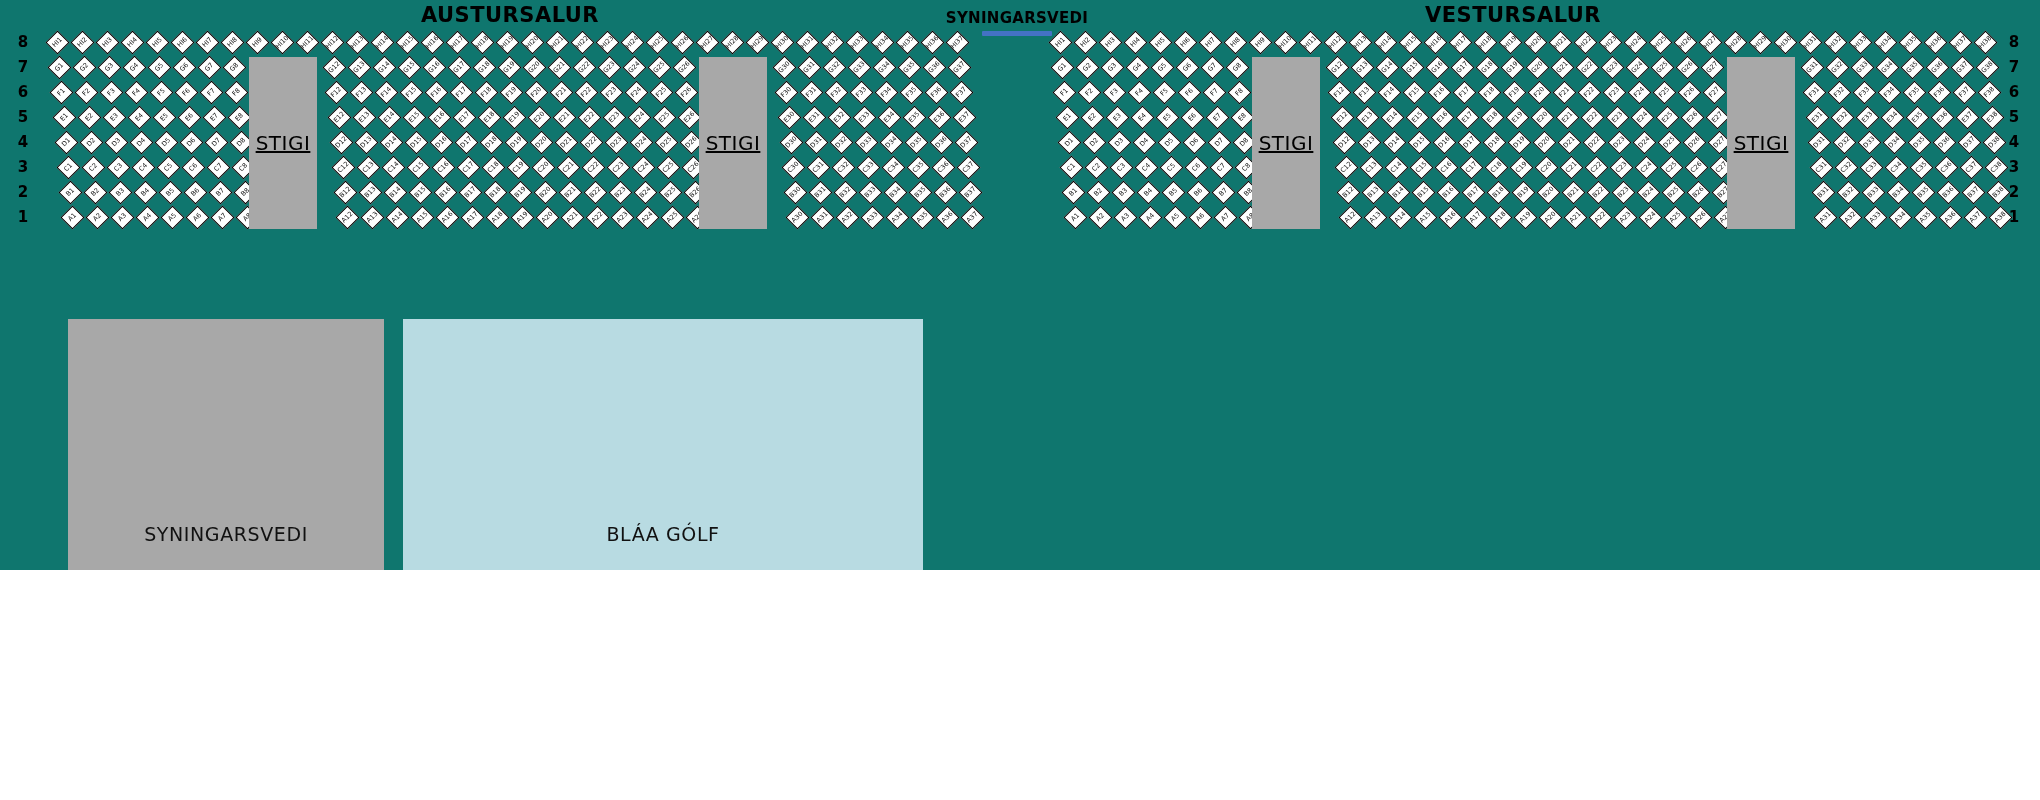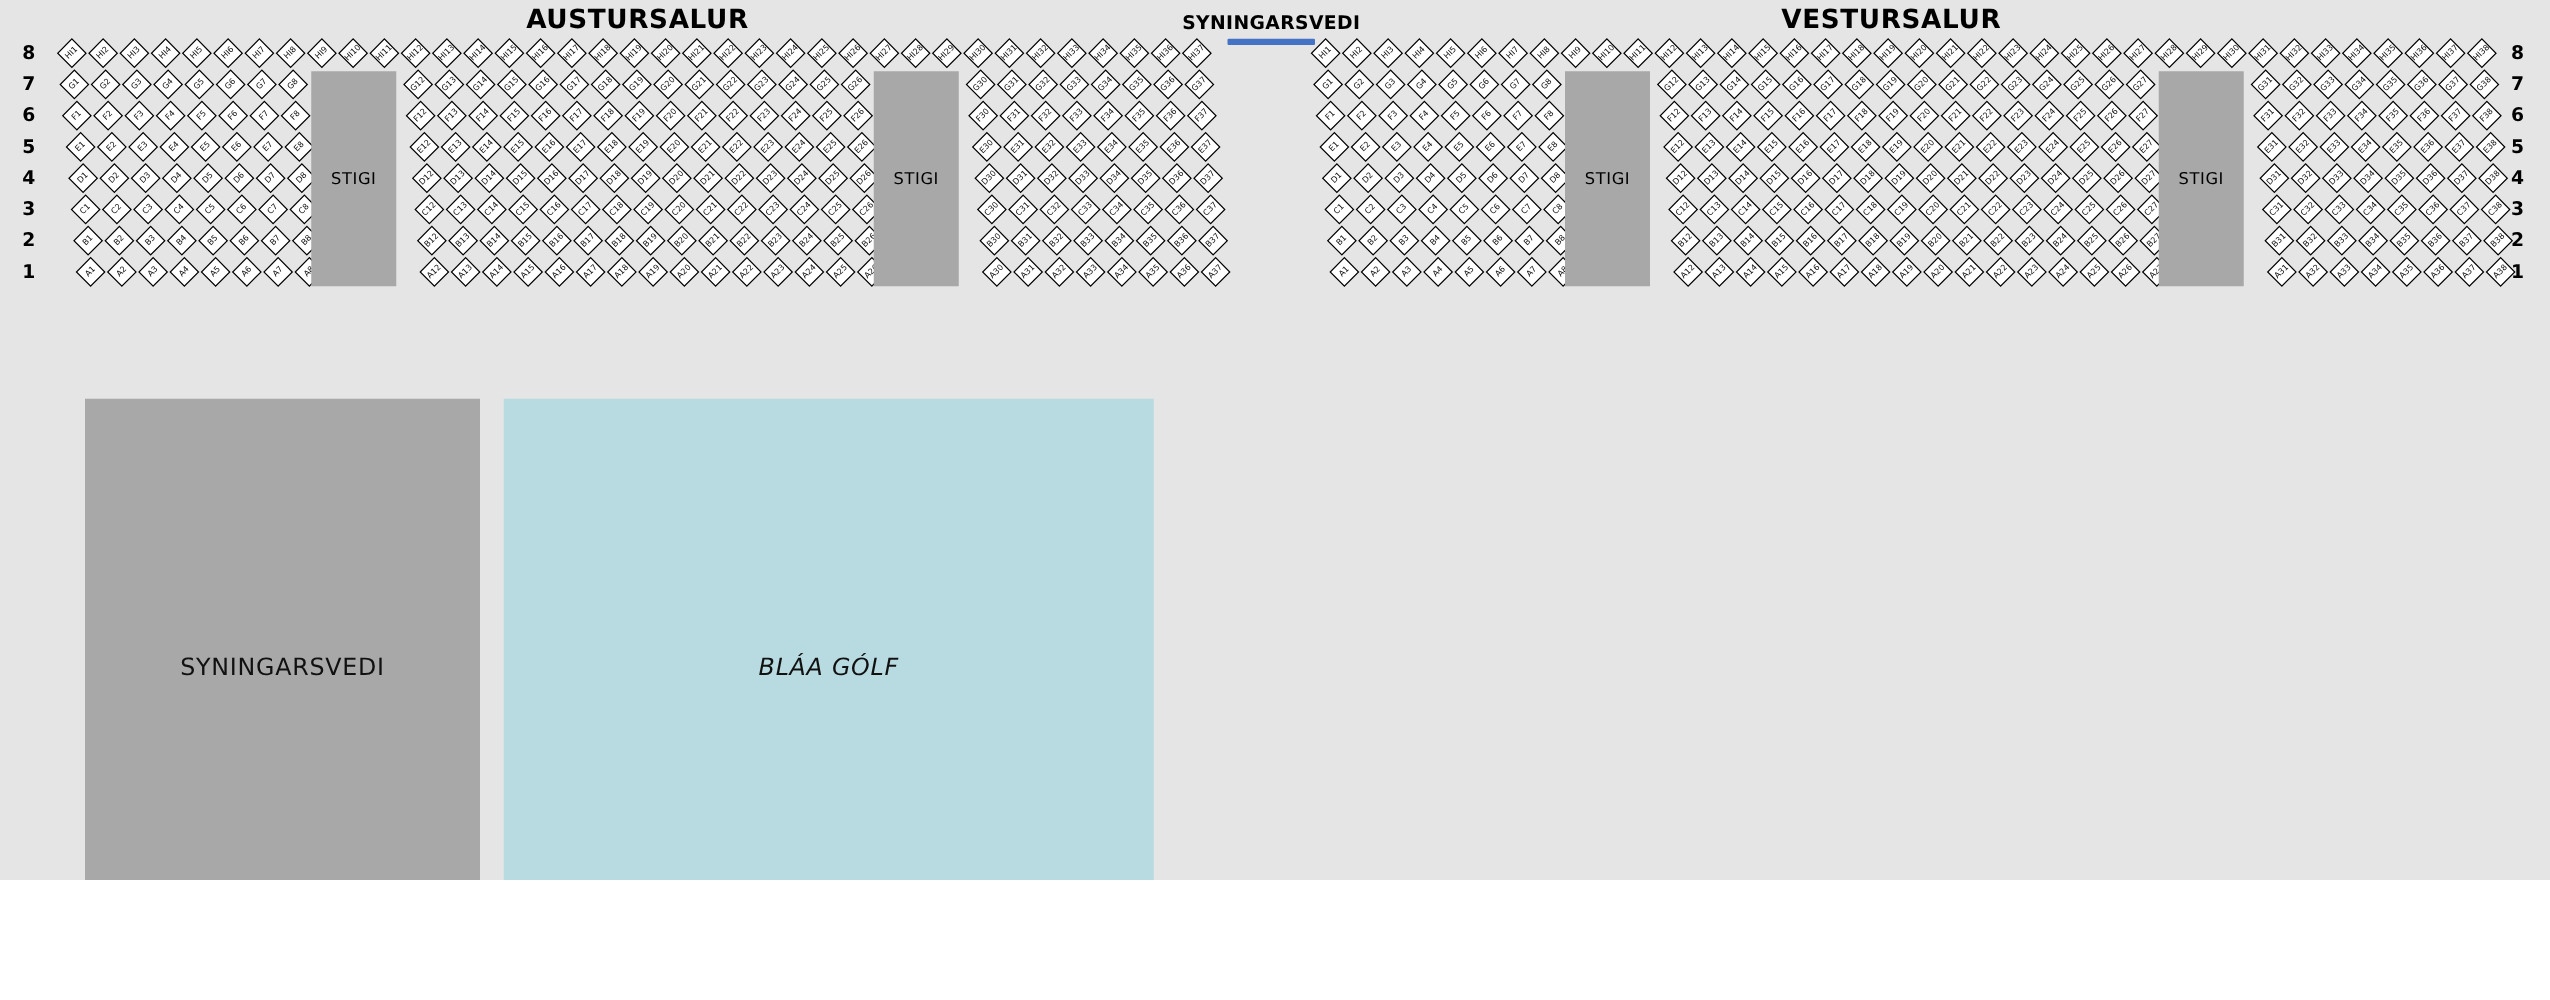--- a/index.html
+++ b/index.html
@@ -1,16 +1,16 @@
 <!DOCTYPE html>
 <html><head>
 <meta charset="utf-8">
 <style>
   html,body{margin:0;padding:0;background:#ffffff;font-family:"DejaVu Sans","Liberation Sans",sans-serif;}
-  #canvas{position:relative;width:2040px;height:704px;background:#e5e5e5;overflow:hidden;color:#000;}
+  #canvas{position:relative;width:2040px;height:570px;background:#0f766e;overflow:hidden;color:#000;}
 
   .hall-title{position:absolute;top:3px;font-weight:bold;font-size:21px;text-align:center;letter-spacing:.5px;}
   #title-east{left:45px;width:930px;}
   #title-west{left:1048px;width:930px;}
 
   .entrance{position:absolute;left:937px;width:160px;top:9px;text-align:center;}
   .entrance-label{font-weight:bold;font-size:15px;letter-spacing:.3px;}
   .entrance-line{margin:4px auto 0 auto;width:70px;height:5px;border-radius:1px;}
 
   .rownums{position:absolute;top:30px;display:flex;flex-direction:column;}
@@ -23,21 +23,21 @@
   #section-west{left:1048px;}
 
   .seat-row{display:flex;height:25px;}
   .cell{flex:0 0 25px;width:25px;height:25px;display:flex;align-items:center;justify-content:center;}
   .seat{width:17px;height:17px;border:1px solid #000;background:#fff;transform:rotate(-45deg);
         display:flex;align-items:center;justify-content:center;box-sizing:border-box;}
   .seat-label{font-size:6.5px;line-height:1;white-space:nowrap;color:#111;letter-spacing:0;}
   .spacer{flex:0 0 75px;width:75px;height:25px;}
 
   .stair{position:absolute;top:27px;width:68px;height:172px;display:flex;align-items:center;justify-content:center;}
-  .stair span{font-size:13px;letter-spacing:.5px;color:#000;}
+  .stair span{font-size:20px;letter-spacing:.5px;color:#000;text-decoration:underline;}
 
   .floor{position:absolute;top:319px;height:429px;display:flex;align-items:center;justify-content:center;text-align:center;}
   .floor span{font-size:19px;letter-spacing:.6px;color:#111;}
   #floor-left{left:68px;width:316px;}
   #floor-blue{left:403px;width:520px;}
   #floor-right{left:939px;width:576px;}
 </style>
 </head>
 <body>
 
@@ -2729,18 +2729,18 @@
       <div class="rownum">4</div>
       <div class="rownum">3</div>
       <div class="rownum">2</div>
       <div class="rownum">1</div>
     </div>
 
   <div class="floor" id="floor-left" style="background: rgb(168, 168, 168);">
     <span>SYNINGARSVEDI</span>
   </div>
 
-  <div class="floor" id="floor-blue" style="background: rgb(184, 219, 226); font-style: italic;">
+  <div class="floor" id="floor-blue" style="background: rgb(184, 219, 226);">
     <span>BLÁA GÓLF</span>
   </div>
 
 
 </div>
 
 </body></html>

